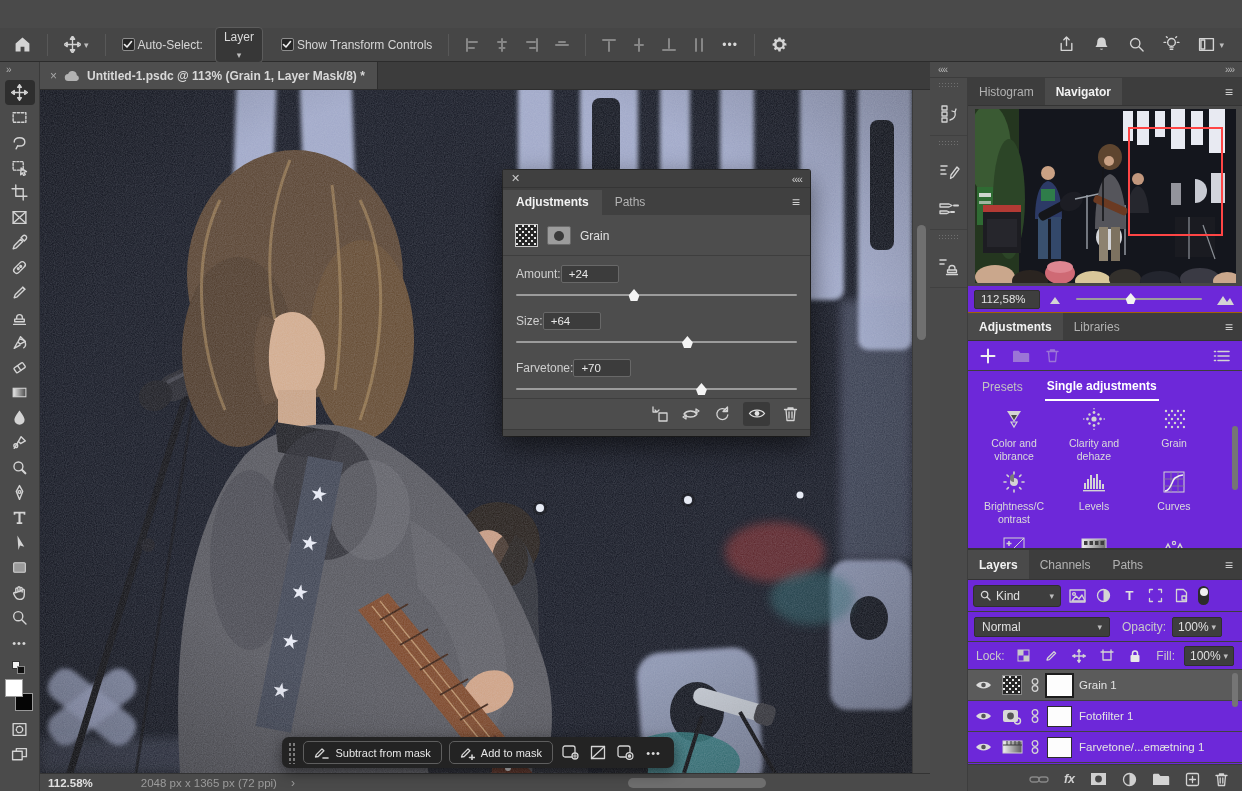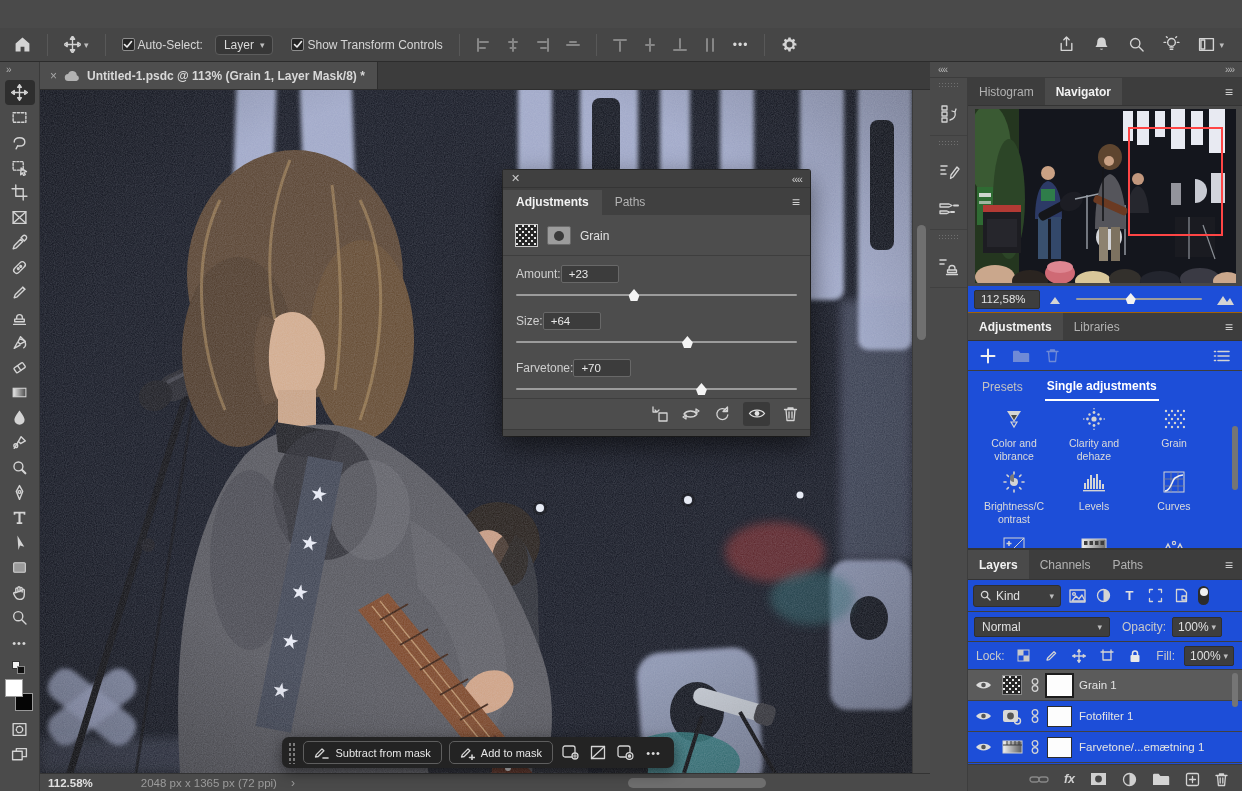--- a/index.html
+++ b/index.html
@@ -17,21 +17,21 @@
               font-weight:700; color:#cfcfcf; pointer-events:none; }
 
   
   #optionsbar { left:0; top:28px; width:1242px; height:34px; background:#464646;
                 border-bottom:1px solid #2c2c2c; display:flex; align-items:center; padding:0 10px; gap:8px; }
   .sep { width:1px; height:22px; background:#333; border-right:1px solid #585858; margin:0 4px; }
   .obtn { display:flex; align-items:center; gap:3px; padding:3px 4px; border-radius:3px; }
   .cb { width:13px; height:13px; background:#262626; border:1px solid #8d8d8d; border-radius:2px;
         display:flex; align-items:center; justify-content:center; }
   .chip { background:#373737; border:1px solid #5c5c5c; border-radius:4px; padding:2px 8px;
-          display:flex; align-items:center; gap:6px; color:#dadada; }
+          display:flex; align-items:center; gap:6px; color:#dadada;flex-direction:column; }
   .chev { font-size:9px; color:#bdbdbd; }
   .ob-right { margin-left:auto; display:flex; align-items:center; gap:18px; padding-right:8px; }
   .icon16 { width:17px; height:17px; display:block; }
   .icon14 { width:14px; height:14px; display:block; }
 
   
   #toolbar { left:0; top:62px; width:40px; height:729px; background:#4b4b4b;
              border-right:1px solid #3a3a3a; display:flex; flex-direction:column; align-items:center; }
   #toolbar-head { width:100%; height:18px; color:#b0b0b0; font-size:10px; padding:2px 6px; }
   .tool { width:30px; height:25px; display:flex; align-items:center; justify-content:center;
@@ -105,21 +105,21 @@
                 display:flex; align-items:center; justify-content:space-between; padding:0 8px; color:#b5b5b5; font-size:10px; }
   #iconstrip { left:930px; top:78px; width:38px; height:713px; background:#4a4a4a; border-right:1px solid #3d3d3d;
                display:flex; flex-direction:column; align-items:center; }
   .isgroup { width:100%; border-bottom:1px solid #404040; padding:4px 0 10px; display:flex;
              flex-direction:column; align-items:center; gap:14px; }
   .grip-dots { width:22px; height:5px; background-image:radial-gradient(#6f6f6f .8px, transparent 1px);
                background-size:3px 3px; margin-bottom:2px; }
   .is-ic { width:22px; height:22px; }
 
   
-  #panels { left:968px; top:78px; width:274px; height:713px; background:#1d4ed8; display:flex; flex-direction:column; }
+  #panels { left:968px; top:78px; width:274px; height:713px; background:#6d28d9; display:flex; flex-direction:column; }
   .ptabs { height:28px; background:#3d3d3d; display:flex; align-items:stretch; border-bottom:1px solid #343434; flex:0 0 auto; }
   .ptabs .t { padding:0 11px; display:flex; align-items:center; font-size:12px; color:#b2b2b2; }
   .ptabs .t.active { background:#4a4a4a; color:#f2f2f2; font-weight:700; }
   .ptabs .menu { margin-left:auto; padding:0 9px; display:flex; align-items:center; color:#cfcfcf; font-size:14px; }
   #nav-thumb-area { height:180px; background:#474747; position:relative; flex:0 0 auto; }
   #nav-img { position:absolute; left:7px; top:3px; width:261px; height:174px; background:#14161d; }
   #nav-box { position:absolute; border:2px solid; }
   #nav-zoom { height:27px; display:flex; align-items:center; gap:8px; padding:0 6px; flex:0 0 auto; border-bottom:1px solid #a16207;}
   #nav-zoom-val { width:66px; height:19px; background:#3e3e3e; border:1px solid #2f2f2f; border-radius:2px;
                   display:flex; align-items:center; padding-left:6px; font-size:11.5px; color:#e3e3e3; }
@@ -619,21 +619,21 @@
         </div>
         <div id="props-id">
           <span class="grainthumb"></span>
           <span class="maskchip">
               <span class="dot"></span>
             </span>
           <span style="color:#e2e2e2">Grain</span>
         </div>
         <div class="prow">
           <span class="plabel">Amount:</span>
-          <span class="pval">+23</span>
+          <span class="pval">+24</span>
         </div>
         <div class="pslider">
           <span class="ptrack"></span>
           <span class="pthumb" style="left:42%"></span>
         </div>
         <div class="prow">
           <span class="plabel">Size:</span>
           <span class="pval">+64</span>
         </div>
         <div class="pslider">

